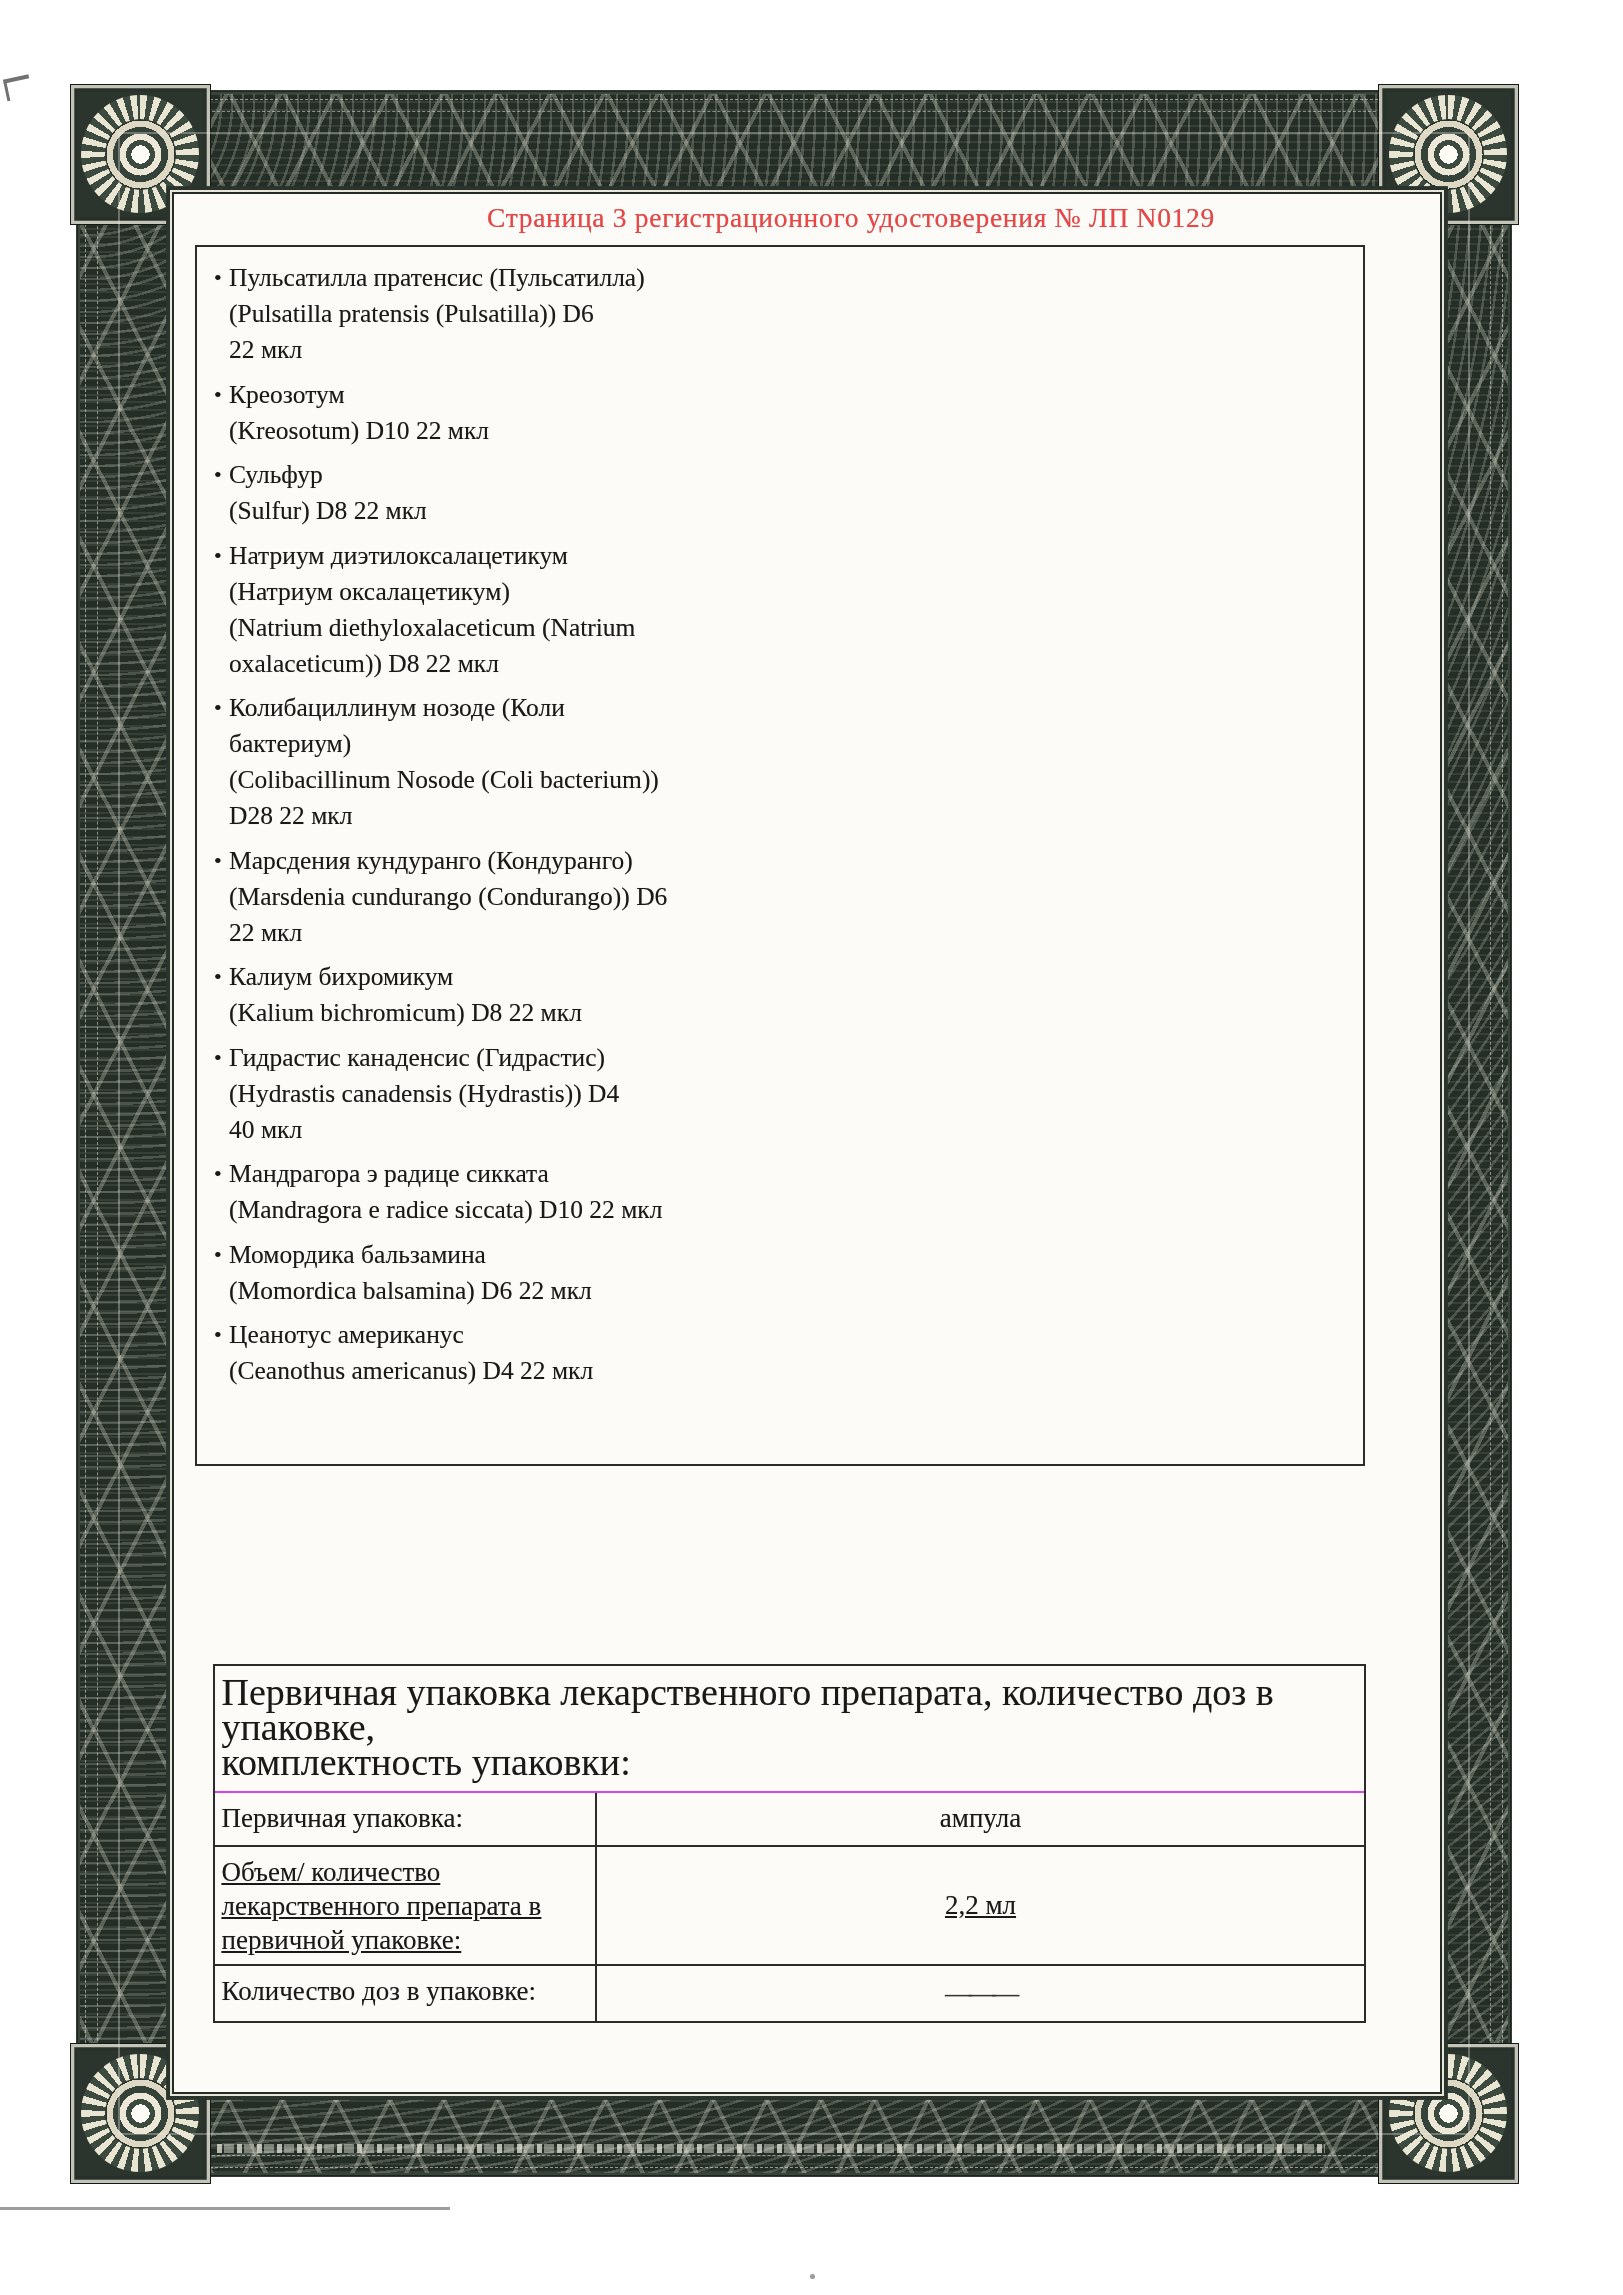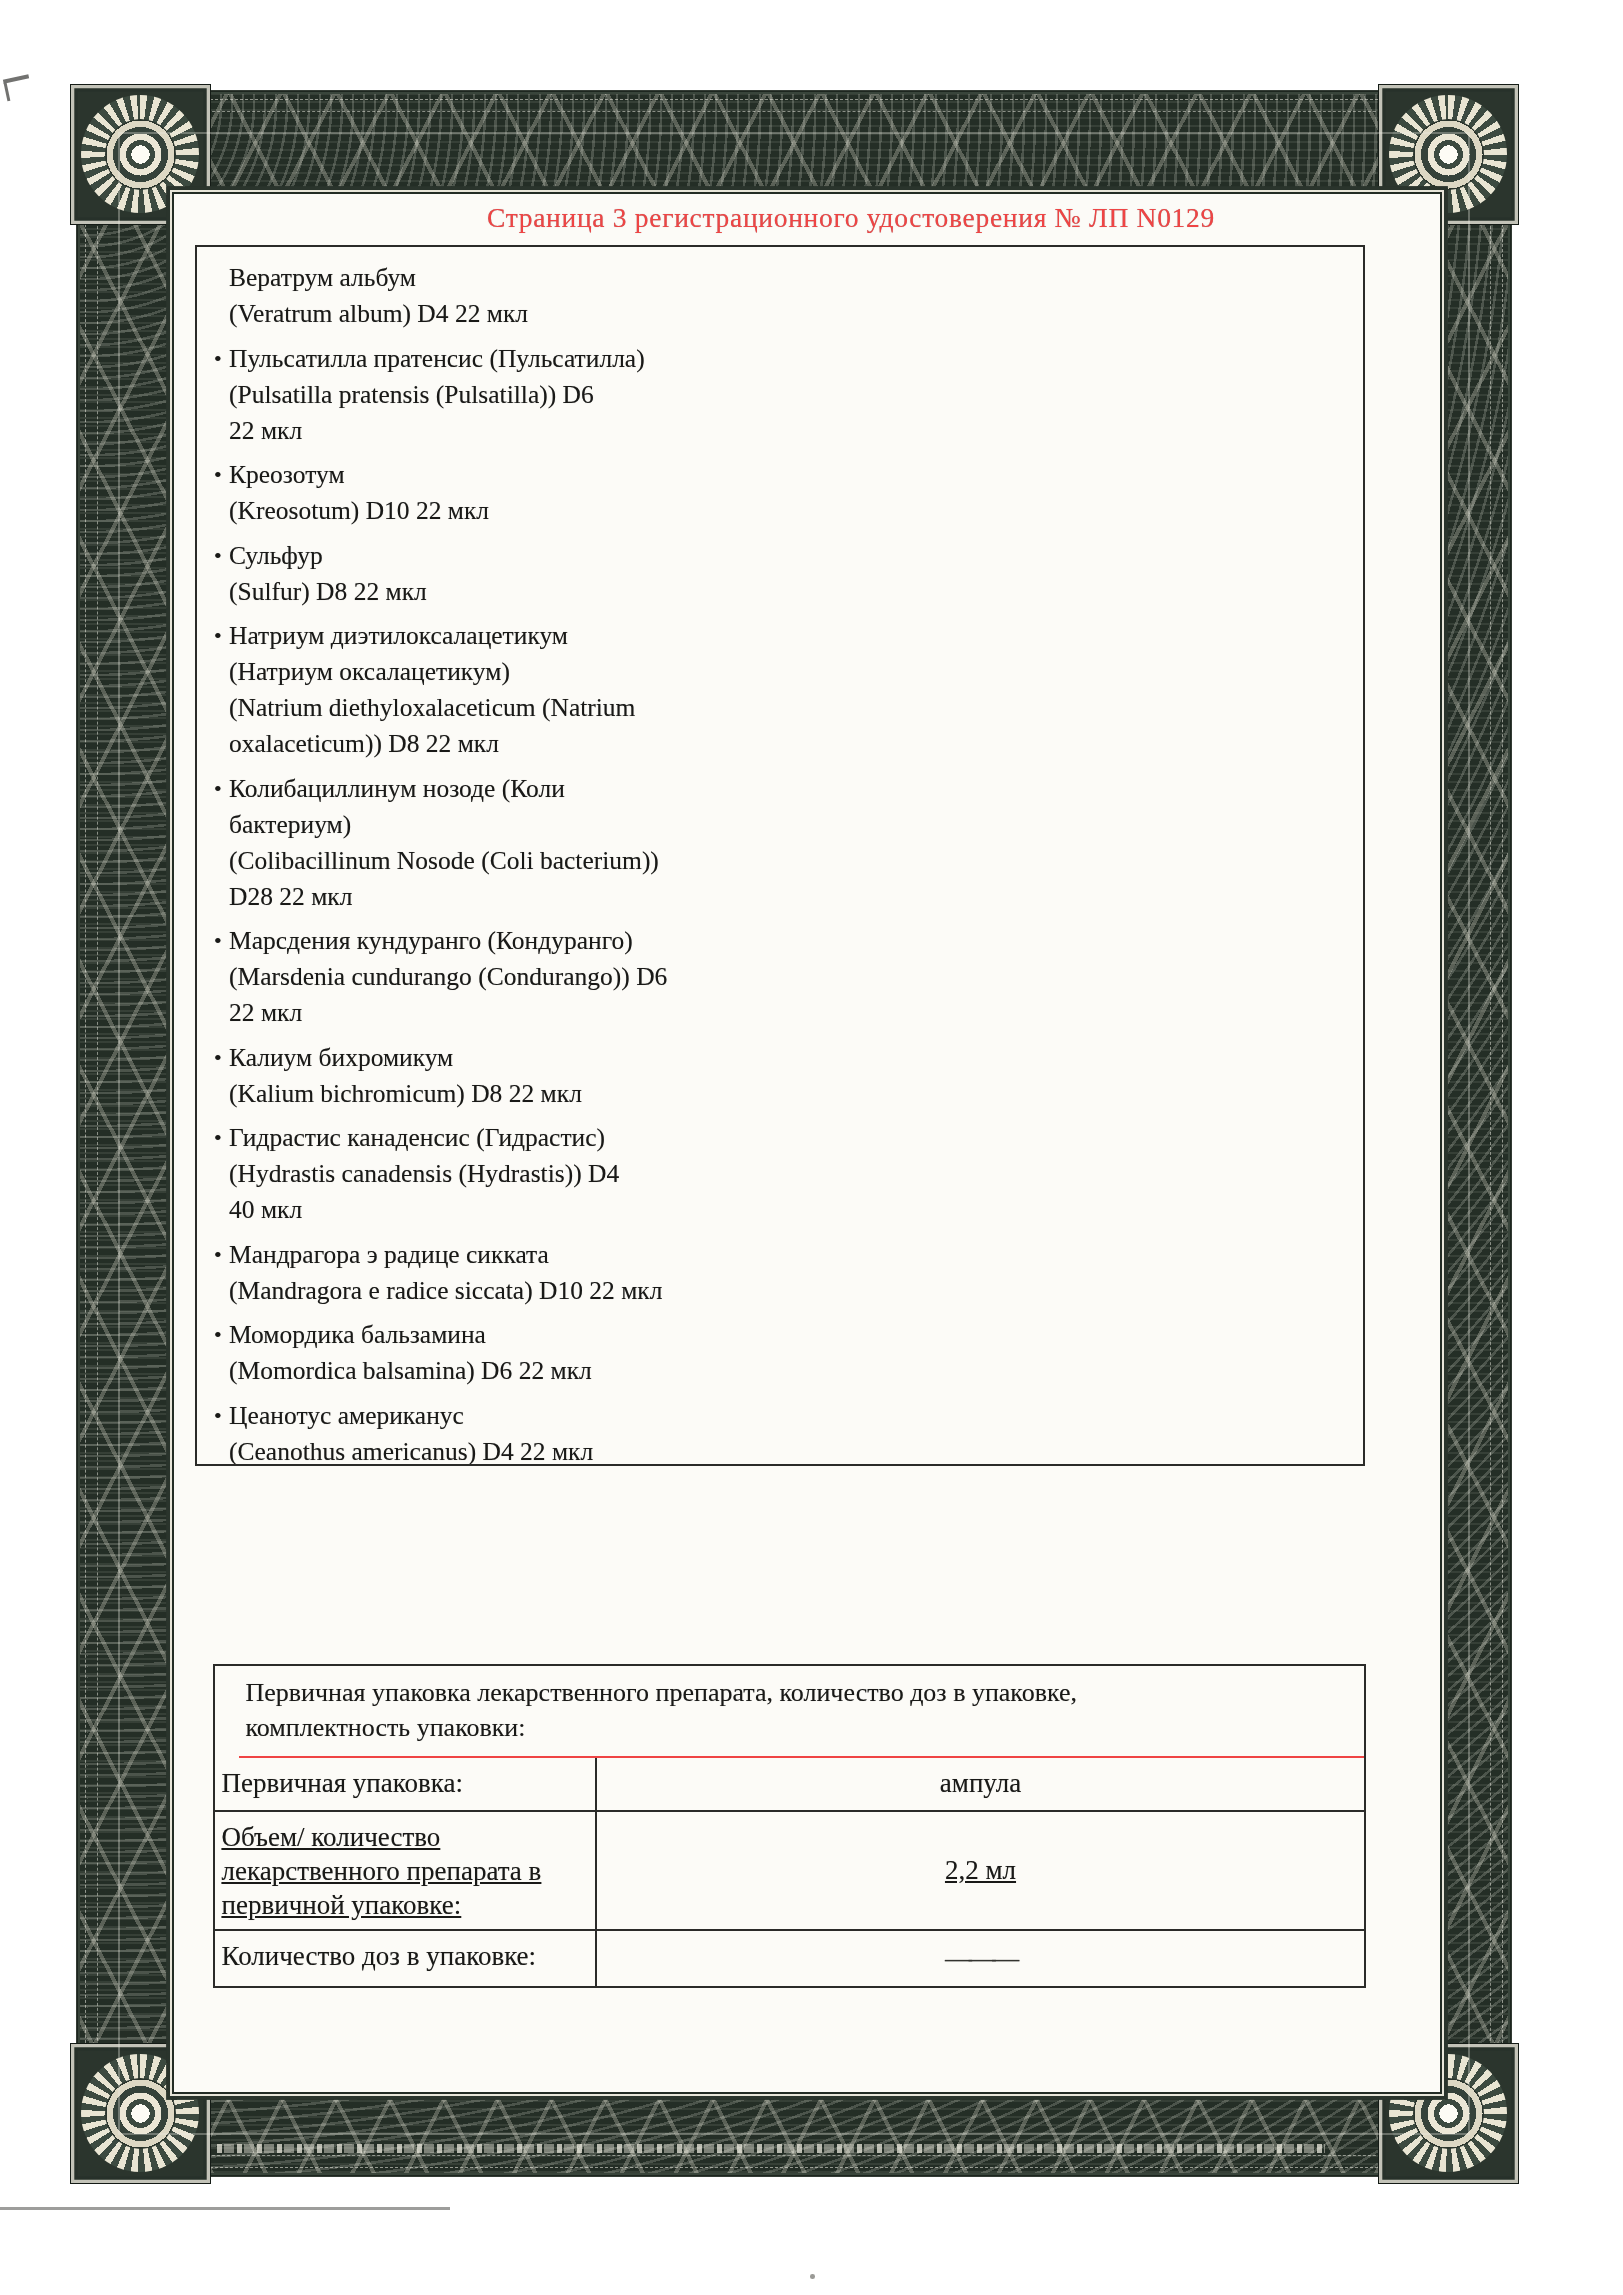--- a/index.html
+++ b/index.html
@@ -199,25 +199,24 @@
     left: 39px;
     top: 1470px;
     width: 1153px;
     border: 2px solid #2b2b29;
     box-sizing: border-box;
     font-size: 27px;
     text-shadow: 0 0 0.7px rgba(0,0,0,.35);
   }
   .pcaption {
     padding: 9.2px 11.8px 10.5px 6.5px;
-    font-size: 26px;
+    font-size: 38px;
     line-height: 35px;
-    border-bottom: 2px solid #ef4444;
+    border-bottom: 2px solid #d946ef;
     white-space: pre-line;
-    margin-left: 24px;
   }
   .prow {
     display: grid;
     grid-template-columns: 382px 1fr;
   }
   .prow + .prow {
     border-top: 2px solid #2b2b29;
   }
   .plabel {
     padding: 7.9px 9.2px 7.9px 6.5px;
@@ -254,25 +253,20 @@
     <div class="corner c-br"></div>
     <div class="microtext"></div>
 
     <div class="inner">
 
       <div class="header-title">Страница 3  регистрационного удостоверения № ЛП N0129</div>
 
       <div class="listbox">
 
         <div class="item">
-          <span class="bullet"></span>
-          <div class="itext">Вератрум альбум
-(Veratrum album) D4 22 мкл</div>
-        </div>
-        <div class="item">
           <span class="bullet">•</span>
           <div class="itext">Пульсатилла пратенсис (Пульсатилла)
 (Pulsatilla pratensis (Pulsatilla)) D6
 22 мкл</div>
         </div>
         <div class="item">
           <span class="bullet">•</span>
           <div class="itext">Креозотум
 (Kreosotum) D10 22 мкл</div>
         </div>

